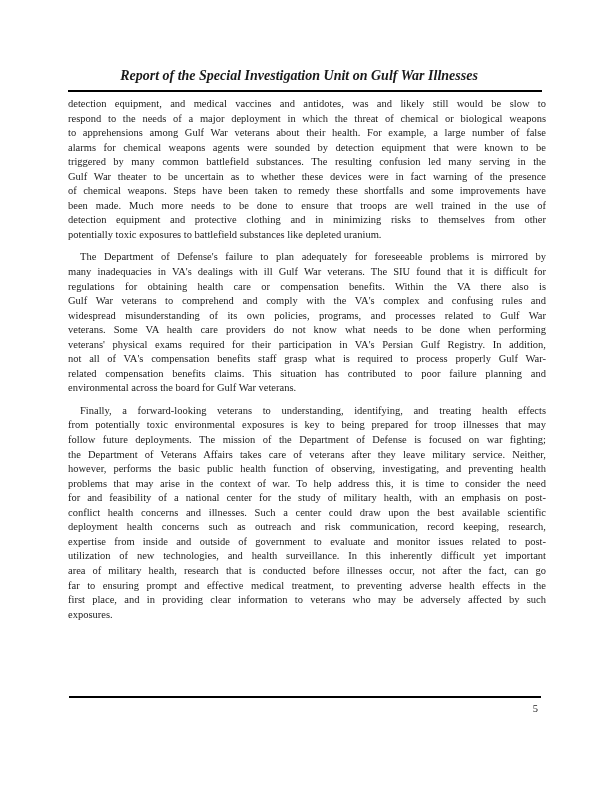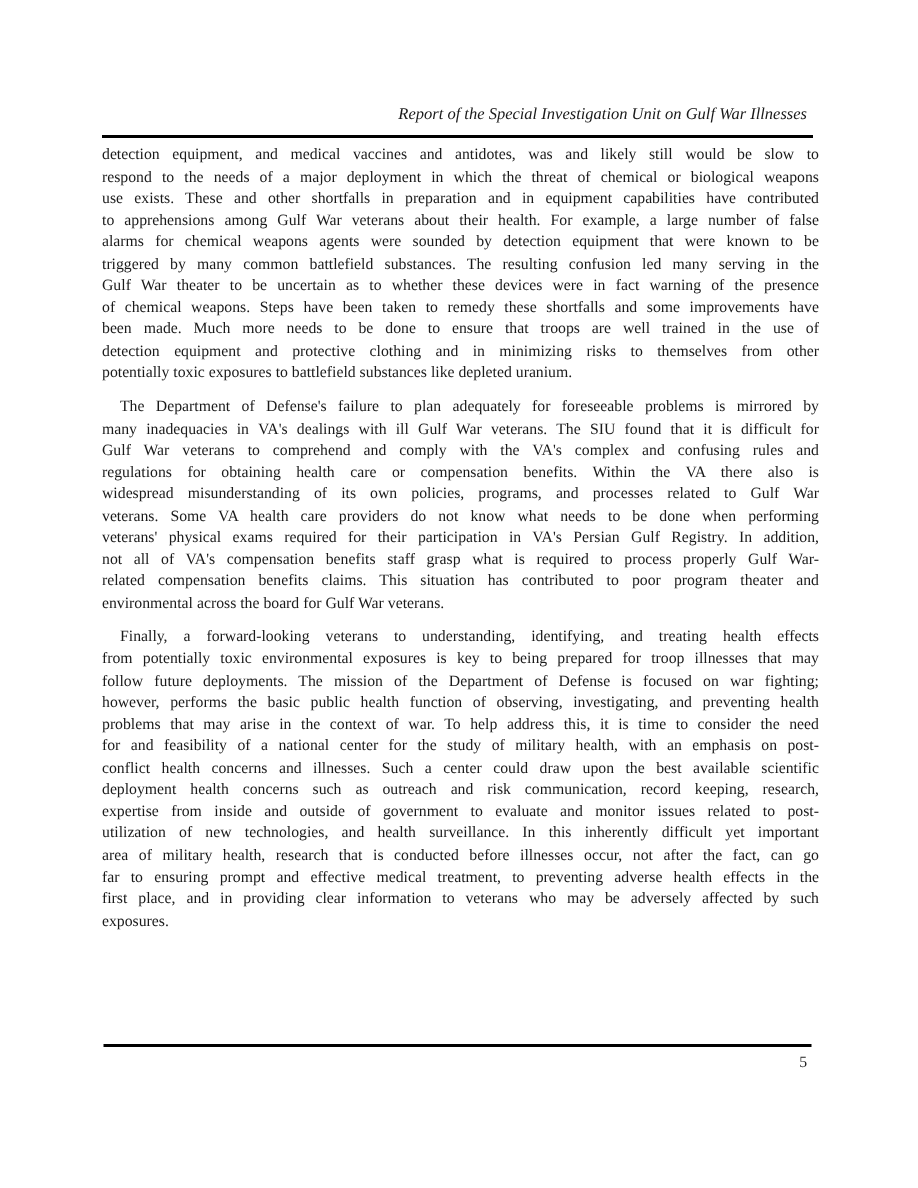--- a/index.html
+++ b/index.html
@@ -13,24 +13,25 @@
     overflow: hidden;
   }
   .header-block {
     position: absolute;
     left: 60px;
     top: 70px;
     width: 478px;
   }
   .header-title {
     font-style: italic;
-    font-size: 11px;
+    font-size: 14px;
     line-height: 12px;
-    text-align: right;
+    text-align: center;
     white-space: nowrap;
+    font-weight: bold;
   }
   .header-rule {
     position: absolute;
     left: 68px;
     top: 90px;
     width: 474px;
     height: 1.5px;
     background: var(--rule-color, #000000);
   }
   .body-text {
@@ -73,46 +74,46 @@
 
   <div class="header-block">
     <div class="header-title">Report of the Special Investigation Unit on Gulf War Illnesses</div>
   </div>
   <div class="header-rule"></div>
 
   <div class="body-text">
       <div class="para">
         <div class="line">detection equipment, and medical vaccines and antidotes, was and likely still would be slow to</div>
         <div class="line">respond to the needs of a major deployment in which the threat of chemical or biological weapons</div>
-        <div class="line">use exists. These and other shortfalls in preparation and in equipment capabilities have contributed</div>
         <div class="line">to apprehensions among Gulf War veterans about their health. For example, a large number of false</div>
         <div class="line">alarms for chemical weapons agents were sounded by detection equipment that were known to be</div>
         <div class="line">triggered by many common battlefield substances. The resulting confusion led many serving in the</div>
         <div class="line">Gulf War theater to be uncertain as to whether these devices were in fact warning of the presence</div>
         <div class="line">of chemical weapons. Steps have been taken to remedy these shortfalls and some improvements have</div>
         <div class="line">been made. Much more needs to be done to ensure that troops are well trained in the use of</div>
         <div class="line">detection equipment and protective clothing and in minimizing risks to themselves from other</div>
         <div class="line last">potentially toxic exposures to battlefield substances like depleted uranium.</div>
       </div>
       <div class="para">
         <div class="line first-indent">The Department of Defense's failure to plan adequately for foreseeable problems is mirrored by</div>
         <div class="line">many inadequacies in VA's dealings with ill Gulf War veterans. The SIU found that it is difficult for</div>
+        <div class="line">regulations for obtaining health care or compensation benefits. Within the VA there also is</div>
         <div class="line">Gulf War veterans to comprehend and comply with the VA's complex and confusing rules and</div>
-        <div class="line">regulations for obtaining health care or compensation benefits. Within the VA there also is</div>
         <div class="line">widespread misunderstanding of its own policies, programs, and processes related to Gulf War</div>
         <div class="line">veterans. Some VA health care providers do not know what needs to be done when performing</div>
         <div class="line">veterans' physical exams required for their participation in VA's Persian Gulf Registry. In addition,</div>
         <div class="line">not all of VA's compensation benefits staff grasp what is required to process properly Gulf War-</div>
-        <div class="line">related compensation benefits claims. This situation has contributed to poor program theater and</div>
+        <div class="line">related compensation benefits claims. This situation has contributed to poor failure planning and</div>
         <div class="line last">environmental across the board for Gulf War veterans.</div>
       </div>
       <div class="para">
         <div class="line first-indent">Finally, a forward-looking veterans to understanding, identifying, and treating health effects</div>
         <div class="line">from potentially toxic environmental exposures is key to being prepared for troop illnesses that may</div>
         <div class="line">follow future deployments. The mission of the Department of Defense is focused on war fighting;</div>
+        <div class="line">the Department of Veterans Affairs takes care of veterans after they leave military service. Neither,</div>
         <div class="line">however, performs the basic public health function of observing, investigating, and preventing health</div>
         <div class="line">problems that may arise in the context of war. To help address this, it is time to consider the need</div>
         <div class="line">for and feasibility of a national center for the study of military health, with an emphasis on post-</div>
         <div class="line">conflict health concerns and illnesses. Such a center could draw upon the best available scientific</div>
         <div class="line">deployment health concerns such as outreach and risk communication, record keeping, research,</div>
         <div class="line">expertise from inside and outside of government to evaluate and monitor issues related to post-</div>
         <div class="line">utilization of new technologies, and health surveillance. In this inherently difficult yet important</div>
         <div class="line">area of military health, research that is conducted before illnesses occur, not after the fact, can go</div>
         <div class="line">far to ensuring prompt and effective medical treatment, to preventing adverse health effects in the</div>
         <div class="line">first place, and in providing clear information to veterans who may be adversely affected by such</div>

